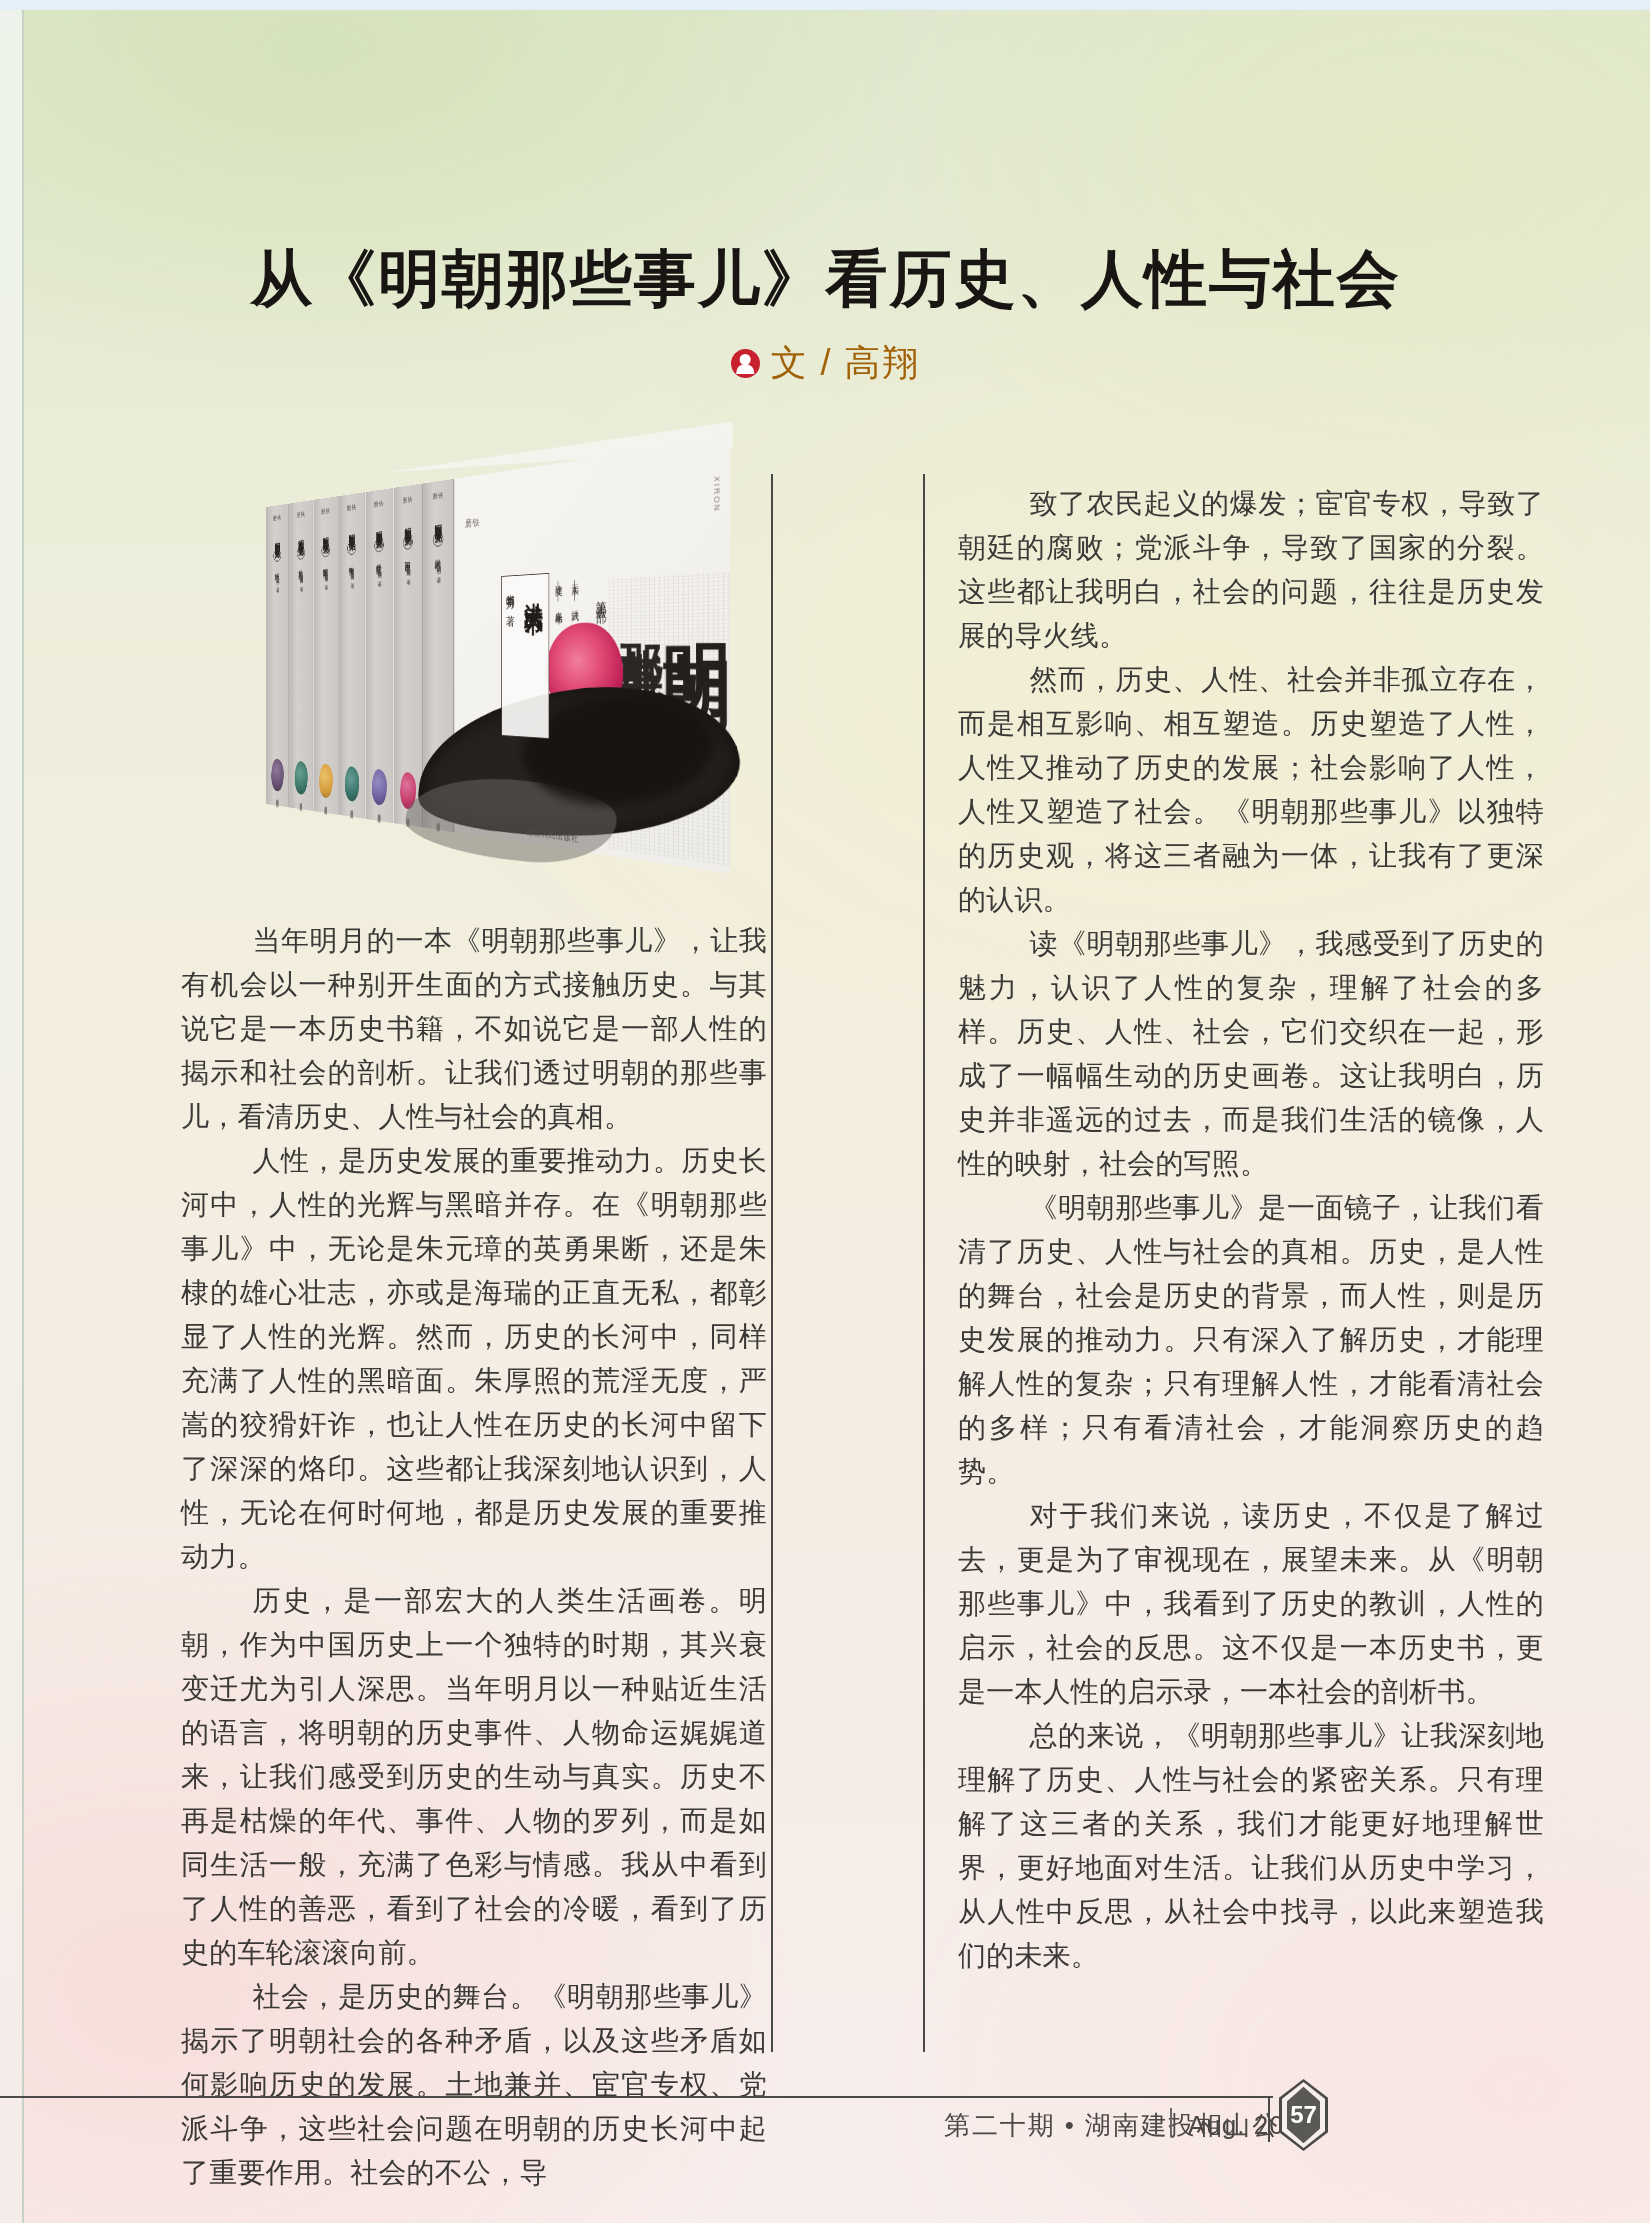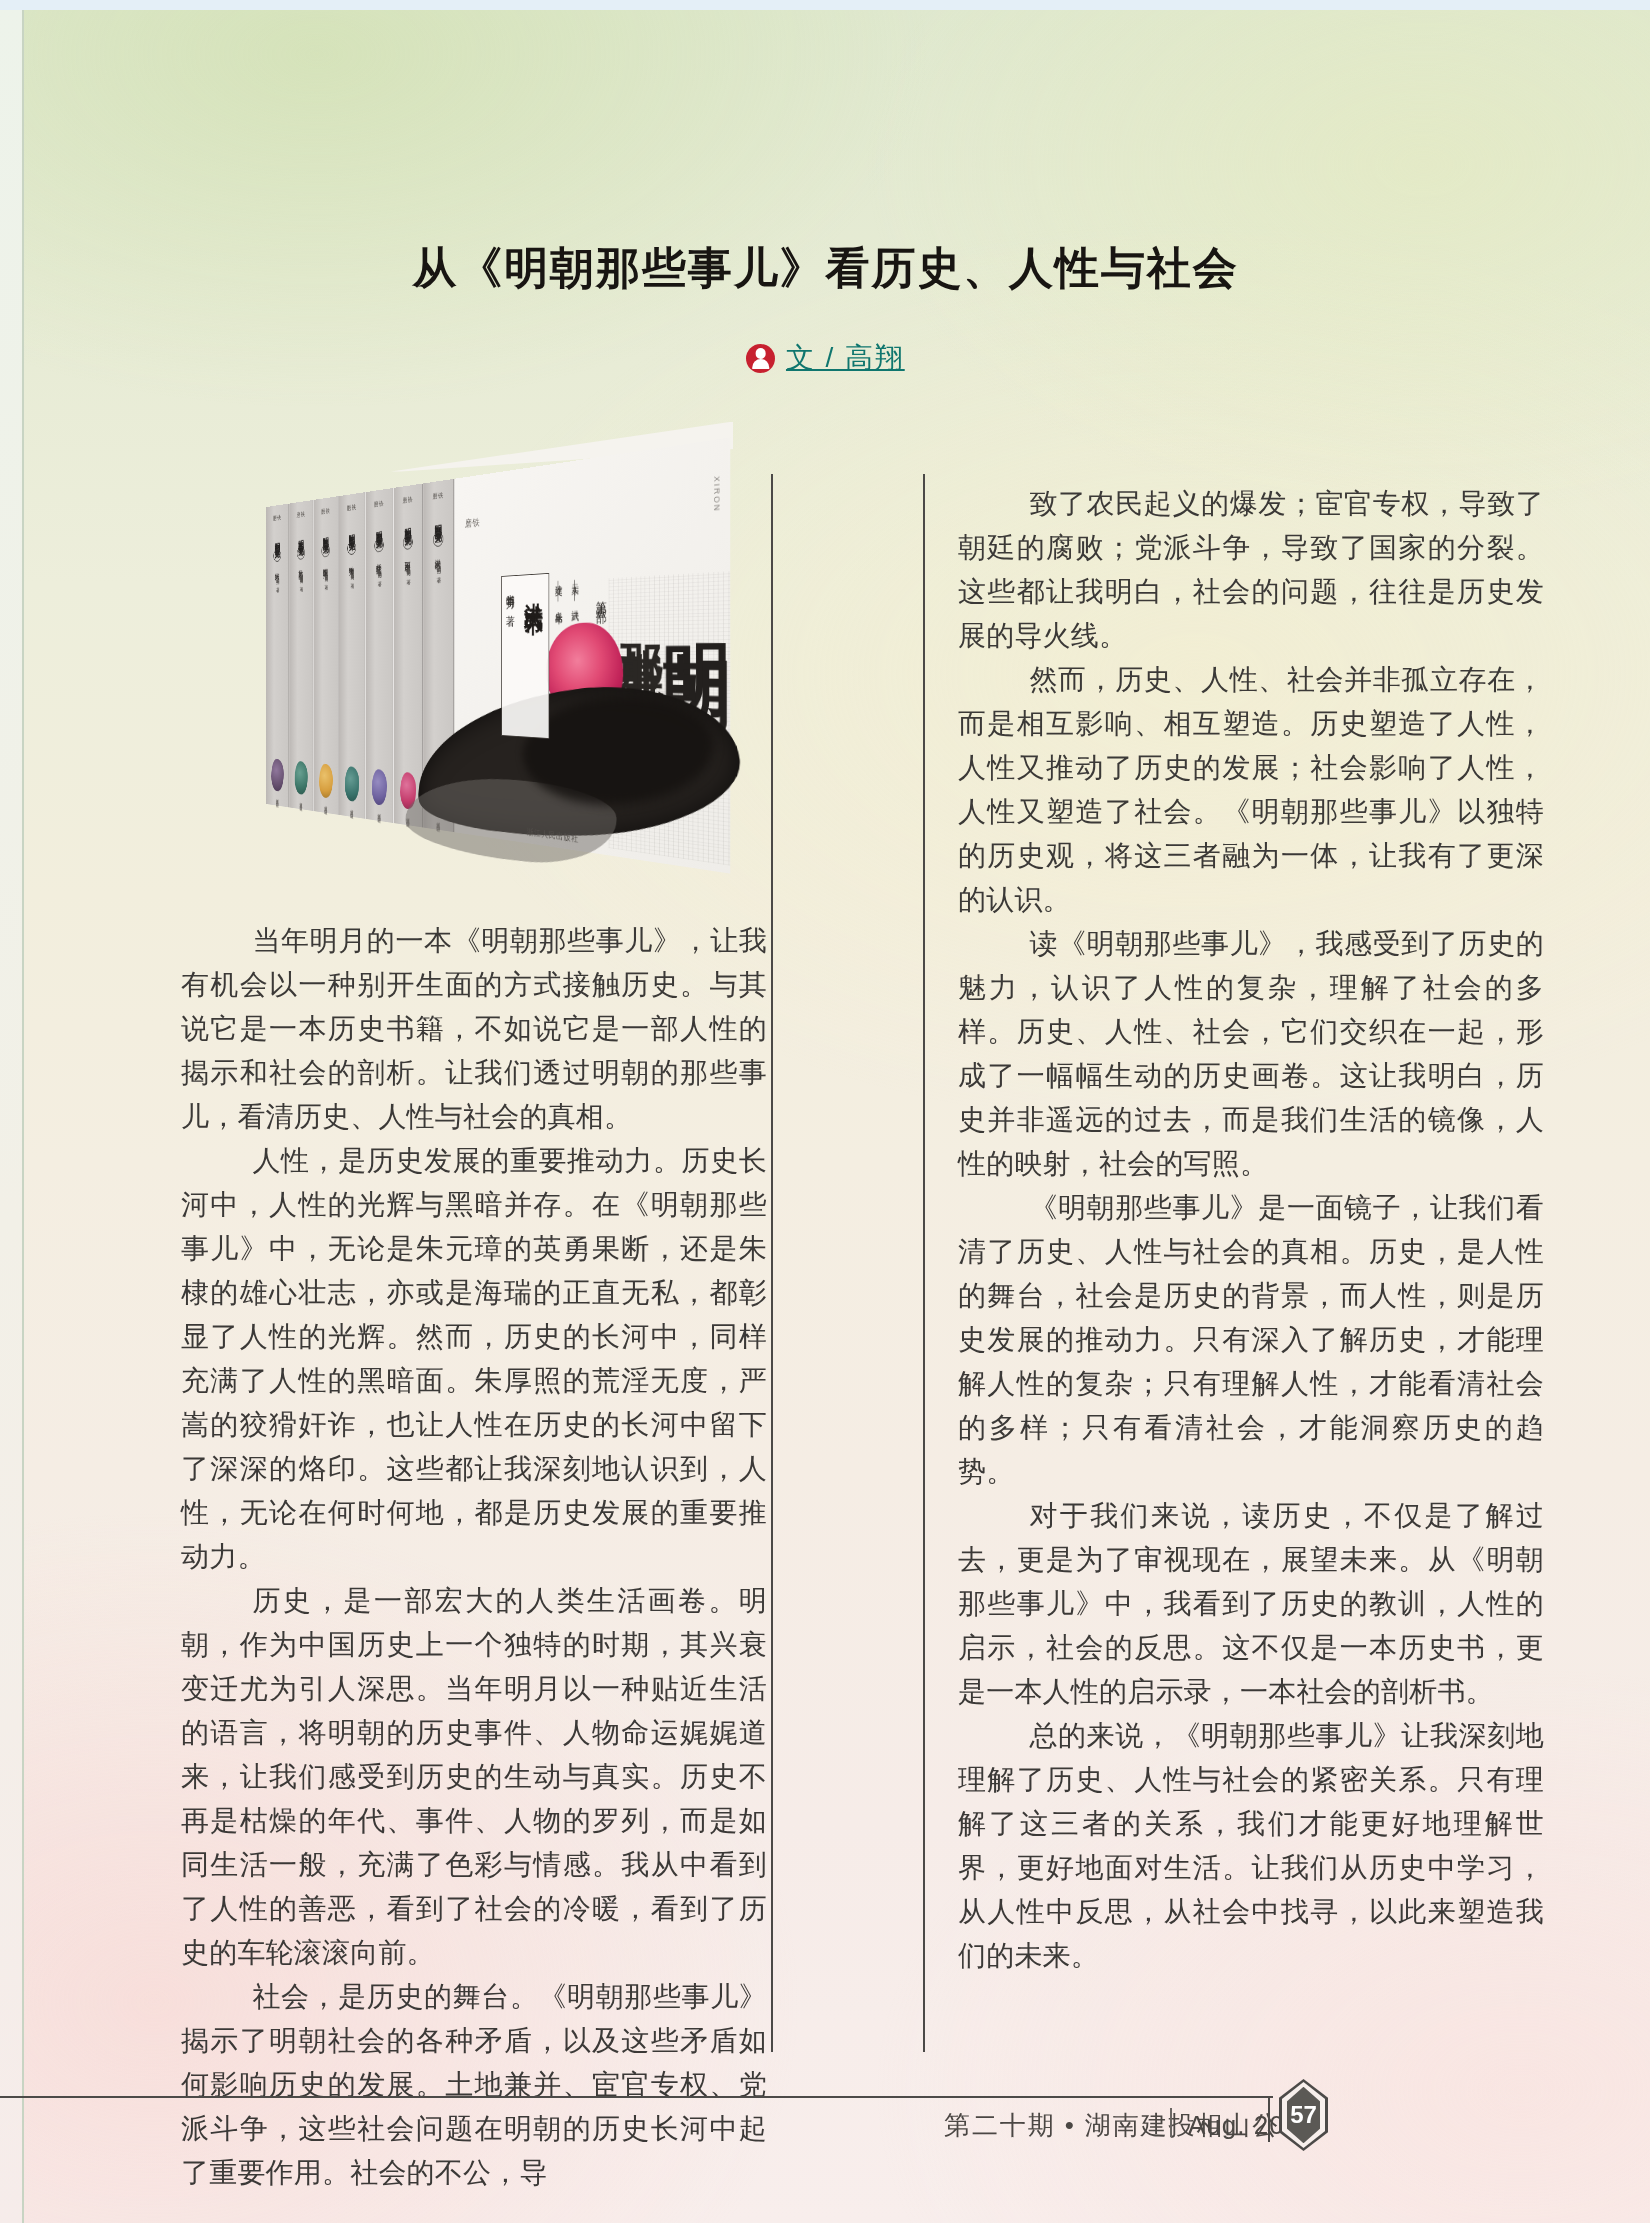--- a/index.html
+++ b/index.html
@@ -21,30 +21,30 @@
   }
   .strip-top{position:absolute;left:0;top:0;width:1651px;height:9.7px;background:#e4eff7;z-index:3;}
   .strip-left{position:absolute;left:0;top:0;width:23px;height:2223px;z-index:2;
     background:linear-gradient(180deg,#edf3ea 0%,#f2f0e7 55%,#f6ecea 100%);}
   .edge-line{position:absolute;left:22px;top:9.7px;width:1.9px;height:2213px;background:#c8d4c3;z-index:2;}
 
   
   .title{
     position:absolute;left:0;top:245px;width:1651px;z-index:2;margin:0;
     text-align:center;font-family:"Liberation Serif","DejaVu Serif",serif;
-    font-size:44px;font-weight:700;letter-spacing:1.9px;color:#181512;line-height:1.1;
+    font-size:62px;font-weight:700;letter-spacing:1.9px;color:#181512;line-height:1.1;
   }
   .byline{position:absolute;left:0;top:339px;width:1651px;z-index:2;
     display:flex;align-items:center;justify-content:center;gap:10.7px;}
   .author-icon{width:29px;height:29px;border-radius:50%;background:#c7202f;position:relative;display:inline-block;}
   .author-icon::before{content:"";position:absolute;left:50%;top:4.9px;transform:translateX(-50%);
     width:10.7px;height:10.7px;border-radius:50%;background:#fff;}
   .author-icon::after{content:"";position:absolute;left:50%;bottom:3.9px;transform:translateX(-50%);
     width:17.5px;height:9.7px;border-radius:8.7px 8.7px 0 0;background:#fff;}
-  .byline-text{font-size:28px;color:#0f766e;letter-spacing:1.9px;text-decoration:underline;}
+  .byline-text{font-size:36px;color:#a16207;letter-spacing:1.9px;}
 
   
   .bookset{position:absolute;left:-26px;top:437px;width:759px;height:437px;z-index:2;}
   .box-top{position:absolute;left:417px;top:-15.5px;width:342px;height:50px;background:#f5f3ee;
     clip-path:polygon(0 100%,100% 0,100% 55%,3% 100%);}
   .books3d{position:absolute;left:0;top:0;width:759px;height:437px;display:flex;align-items:stretch;
     transform:perspective(679px) rotateY(-25deg);transform-origin:right center;}
   .spine{
     width:54px;height:437px;box-sizing:border-box;flex:0 0 54px;
     background:linear-gradient(90deg,#bcb8b5 0%,#d3d0cd 35%,#cac7c4 100%);

